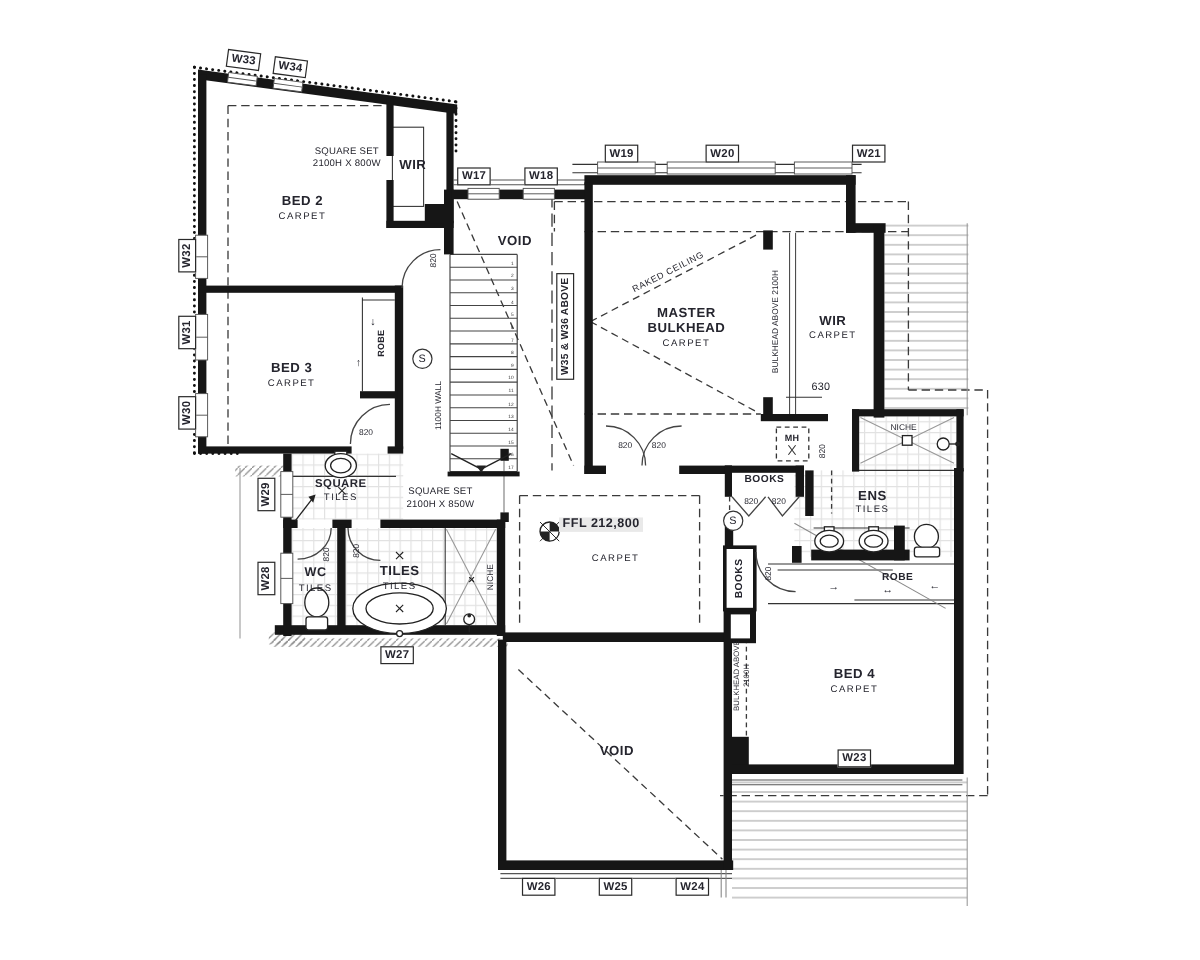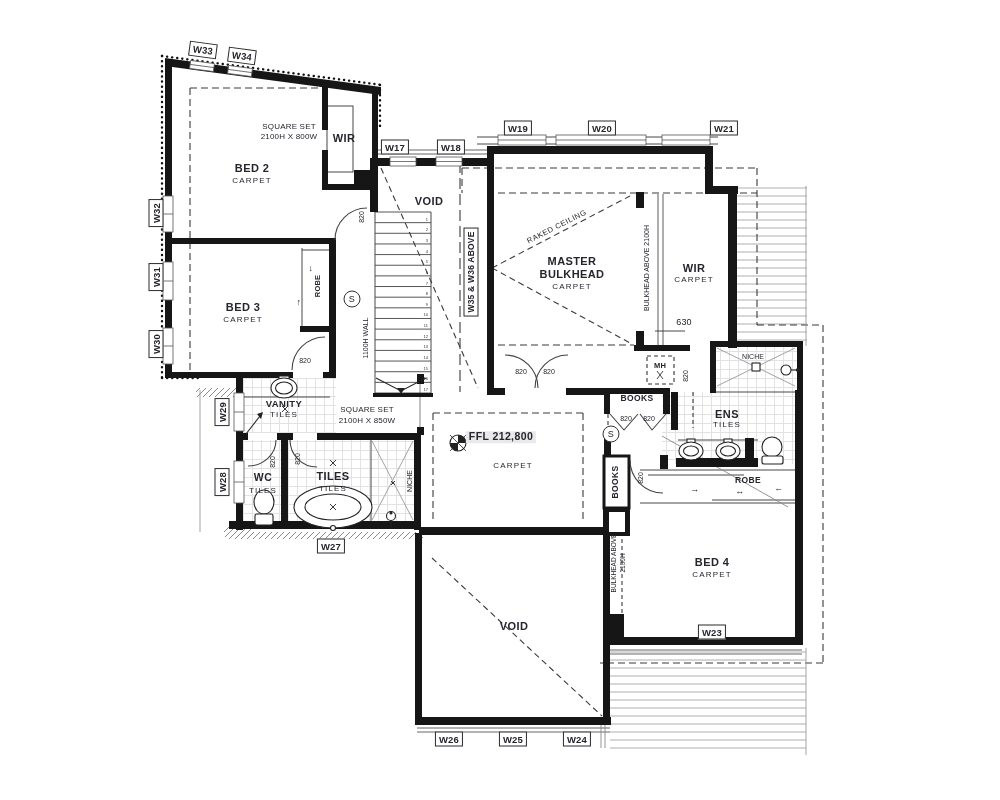--- a/index.html
+++ b/index.html
@@ -371,21 +371,21 @@
 <div class="lb arrow" style="left:779px;top:489px">←</div>
 <div class="lb" style="left:712px;top:562px">BED 4</div>
 <div class="lb sb" style="left:712px;top:575px">CARPET</div>
 <div class="lb t7 v" style="left:614px;top:563px;font-size:6.5px">BULKHEAD ABOVE</div>
 <div class="lb t7 v" style="left:623px;top:563px;font-size:6.5px">2100H</div>
 <div class="lb" style="left:514px;top:626px">VOID</div>
 <div class="lb ffl" style="left:501px;top:437px">FFL 212,800</div>
 <div class="lb sb" style="left:513px;top:466px">CARPET</div>
 <div class="lb t8" style="left:367px;top:410px">SQUARE SET</div>
 <div class="lb t8" style="left:367px;top:421px">2100H X 850W</div>
-<div class="lb t9b" style="left:284px;top:404px">VANITY</div>
+<div class="lb t9b" style="left:284px;top:404px">SQUARE</div>
 <div class="lb sb" style="left:284px;top:415px">TILES</div>
 <div class="lb t10b" style="left:263px;top:478px">WC</div>
 <div class="lb sb" style="left:263px;top:491px">TILES</div>
 <div class="lb" style="left:333px;top:476px">TILES</div>
 <div class="lb sb" style="left:333px;top:489px">TILES</div>
 <div class="lb t7 v" style="left:410px;top:481px">NICHE</div>
 <div class="lb t7 v" style="left:273px;top:462px">820</div>
 <div class="lb t7 v" style="left:298px;top:459px">820</div>
 <div class="lb t7" style="left:521px;top:372px">820</div>
 <div class="lb t7" style="left:549px;top:372px">820</div>

